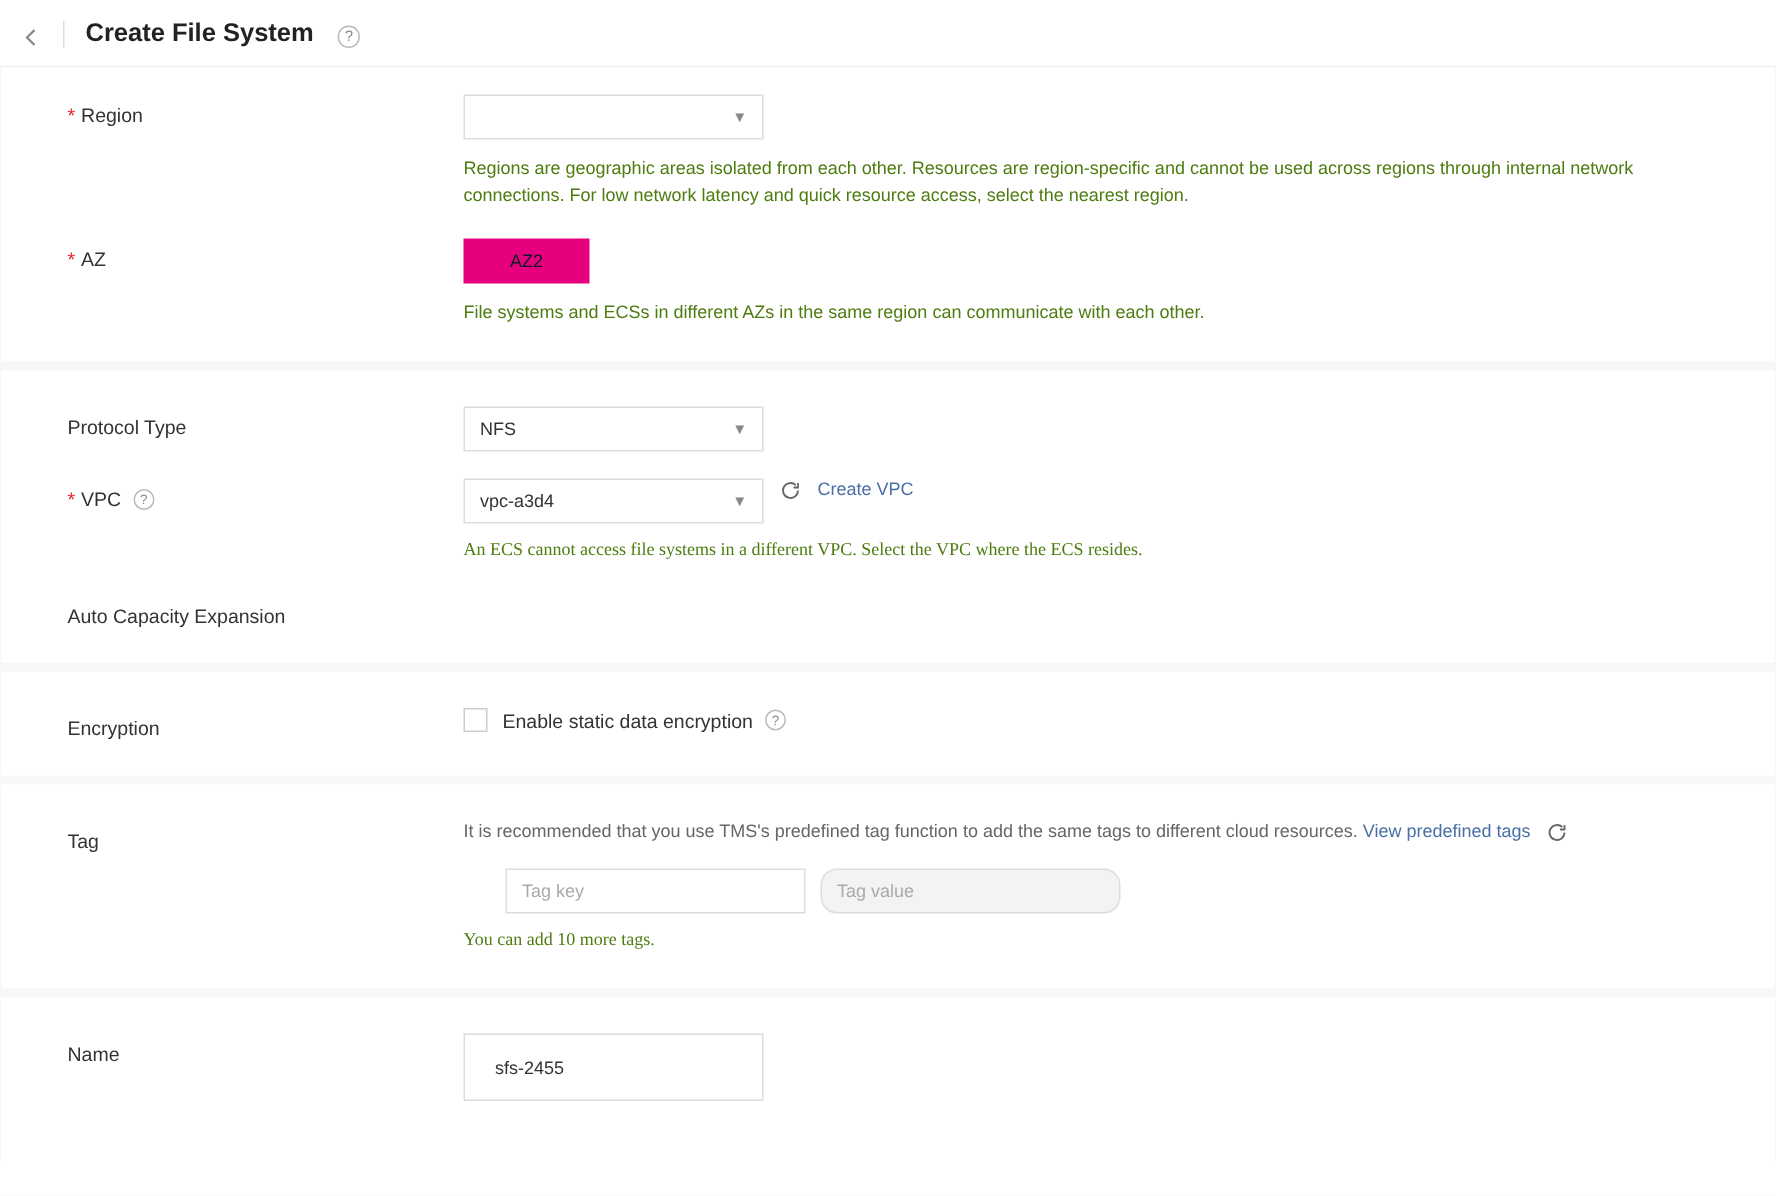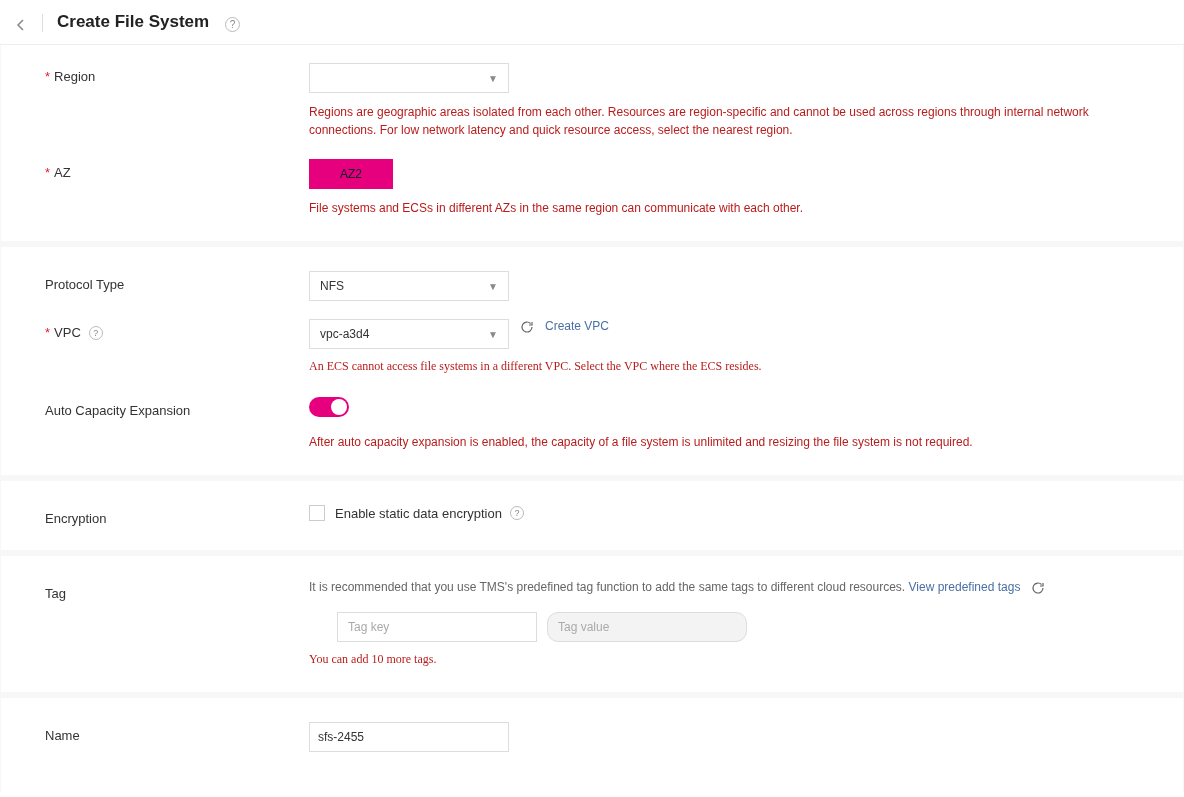--- a/index.html
+++ b/index.html
@@ -106,31 +106,31 @@
     align-items: center;
     justify-content: space-between;
     padding: 0 10px;
     font-size: 12px;
     color: #333;
     cursor: pointer;
   }
   .select-box .caret { color: #888; font-size: 10px;}
   .input-box {
     width: 200px;
-    height: 30px;
+    height: 45px;
     border: 1px solid #ddd;
     background: #fff;
-    padding: 0 8px;
+    padding: 0 20px;
     font-size: 12px;
     color: #333;
     outline: none;
   }
   .helper {
     font-size: 12px;
-    color: #b91c1c;
+    color: #4d7c0f;
     margin-top: 10px;
     line-height: 1.5;
     max-width: 880px;
   }
   .helper.narrow { margin-top: 8px; font-family: Liberation Serif, serif; }
   .az-chip {
     display: inline-flex;
     align-items: center;
     justify-content: center;
     width: 84px;
@@ -249,26 +249,20 @@
           <span class="link">Create VPC</span>
         </div>
         <div class="helper narrow">An ECS cannot access file systems in a different VPC. Select the VPC where the ECS resides.</div>
       </div>
     </div>
 
     <div class="row last" style="margin-top:22px;">
       <div class="label-col">
         <span>Auto Capacity Expansion</span>
       </div>
-      <div class="value-col">
-        <div class="toggle">
-          <div class="knob"></div>
-        </div>
-        <div class="helper" style="margin-top:16px;">After auto capacity expansion is enabled, the capacity of a file system is unlimited and resizing the file system is not required.</div>
-      </div>
     </div>
   </div>
 
   <div class="section">
     <div class="row last">
       <div class="label-col">
         <span>Encryption</span>
       </div>
       <div class="value-col">
         <div class="checkbox-row">

